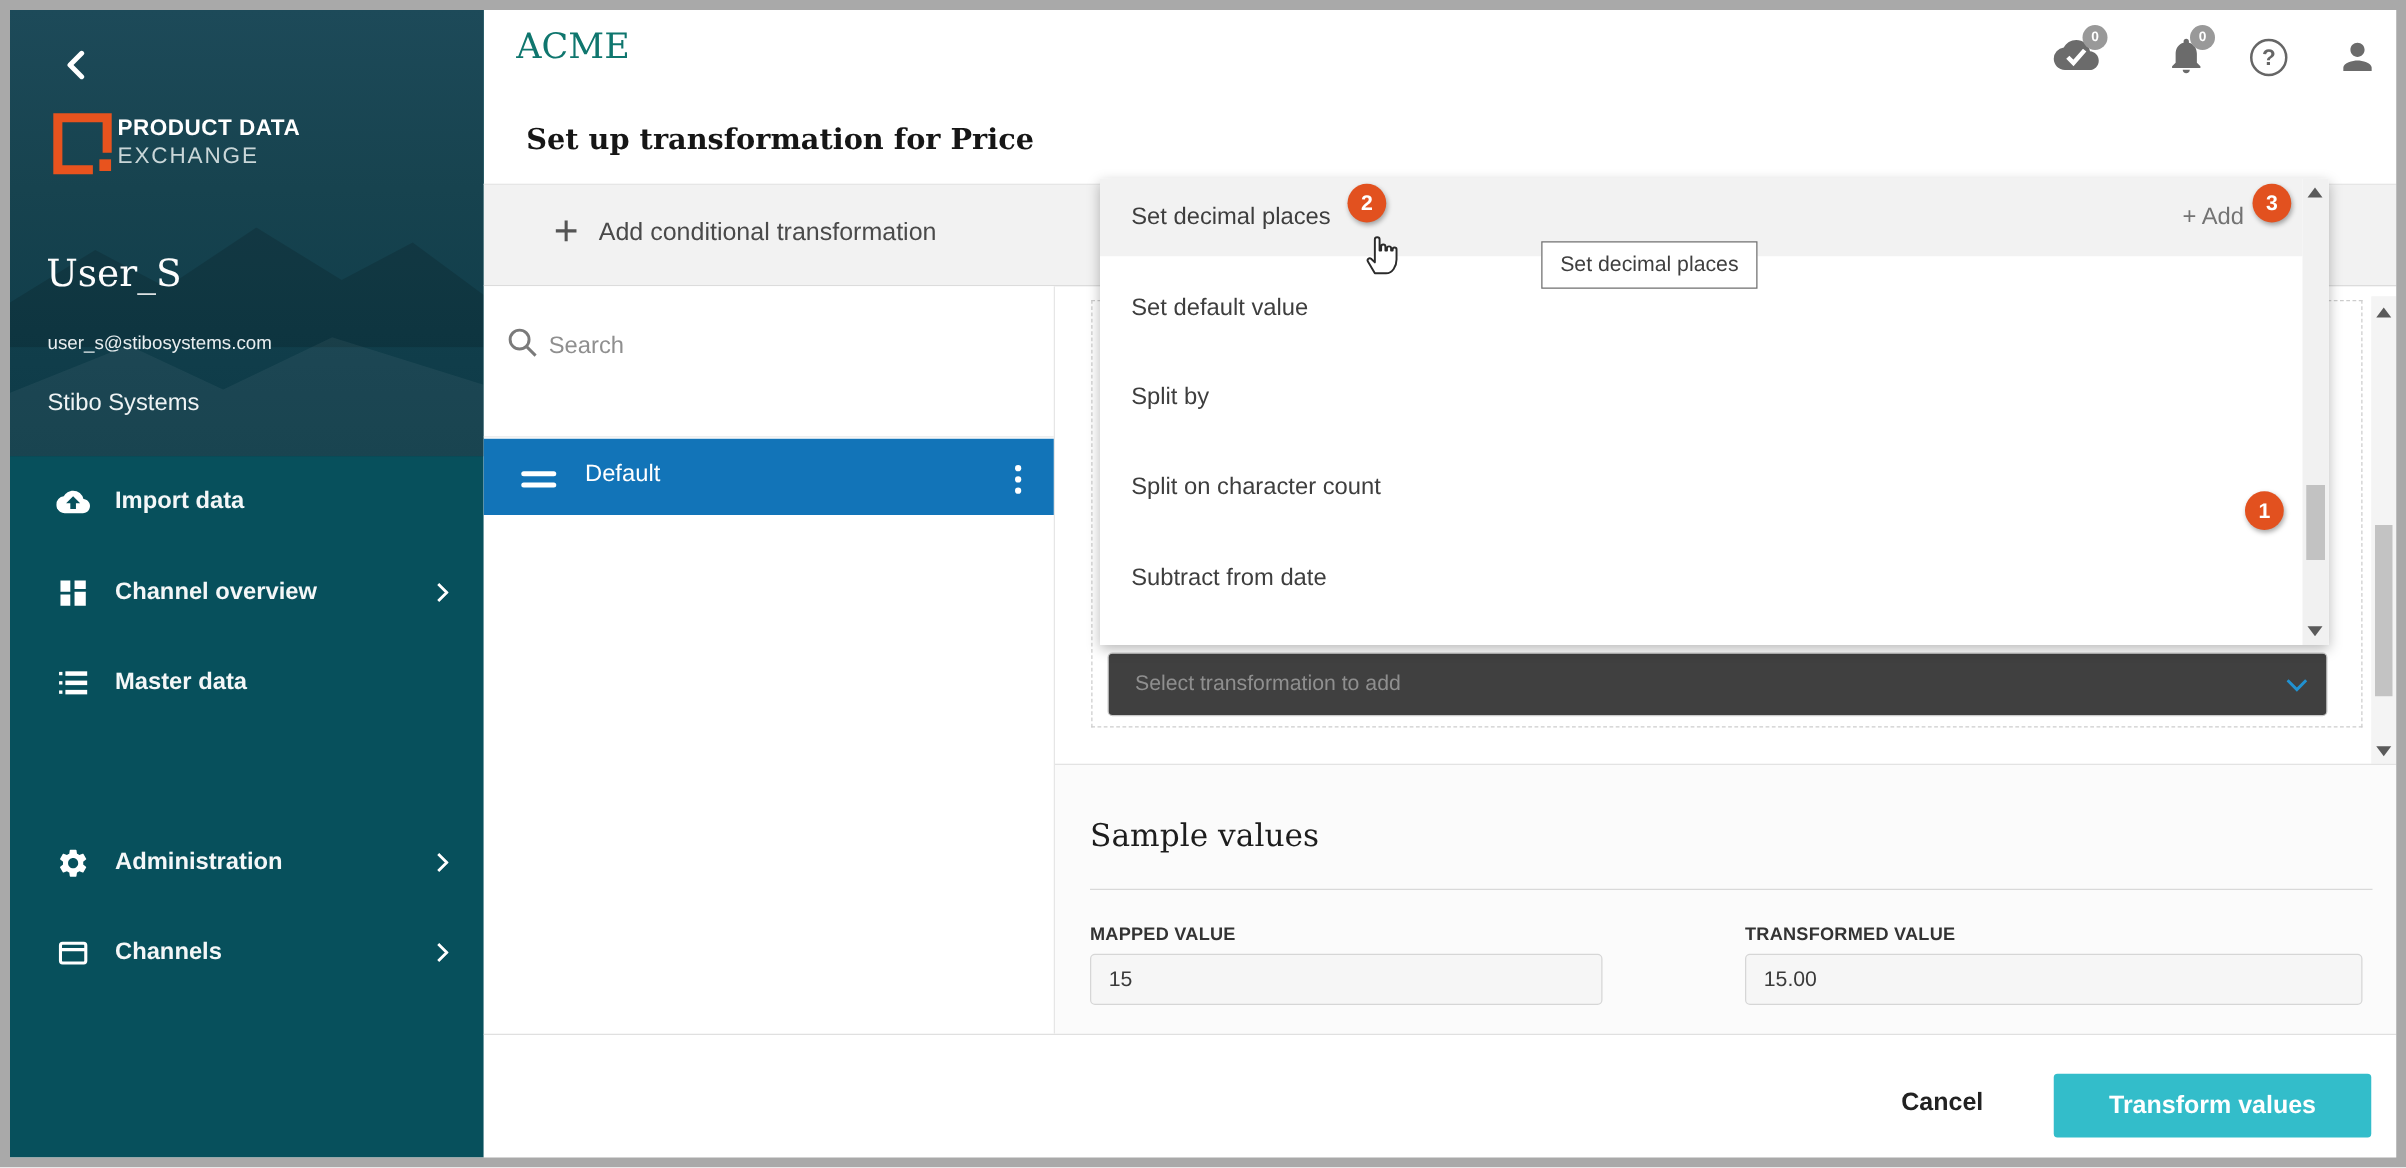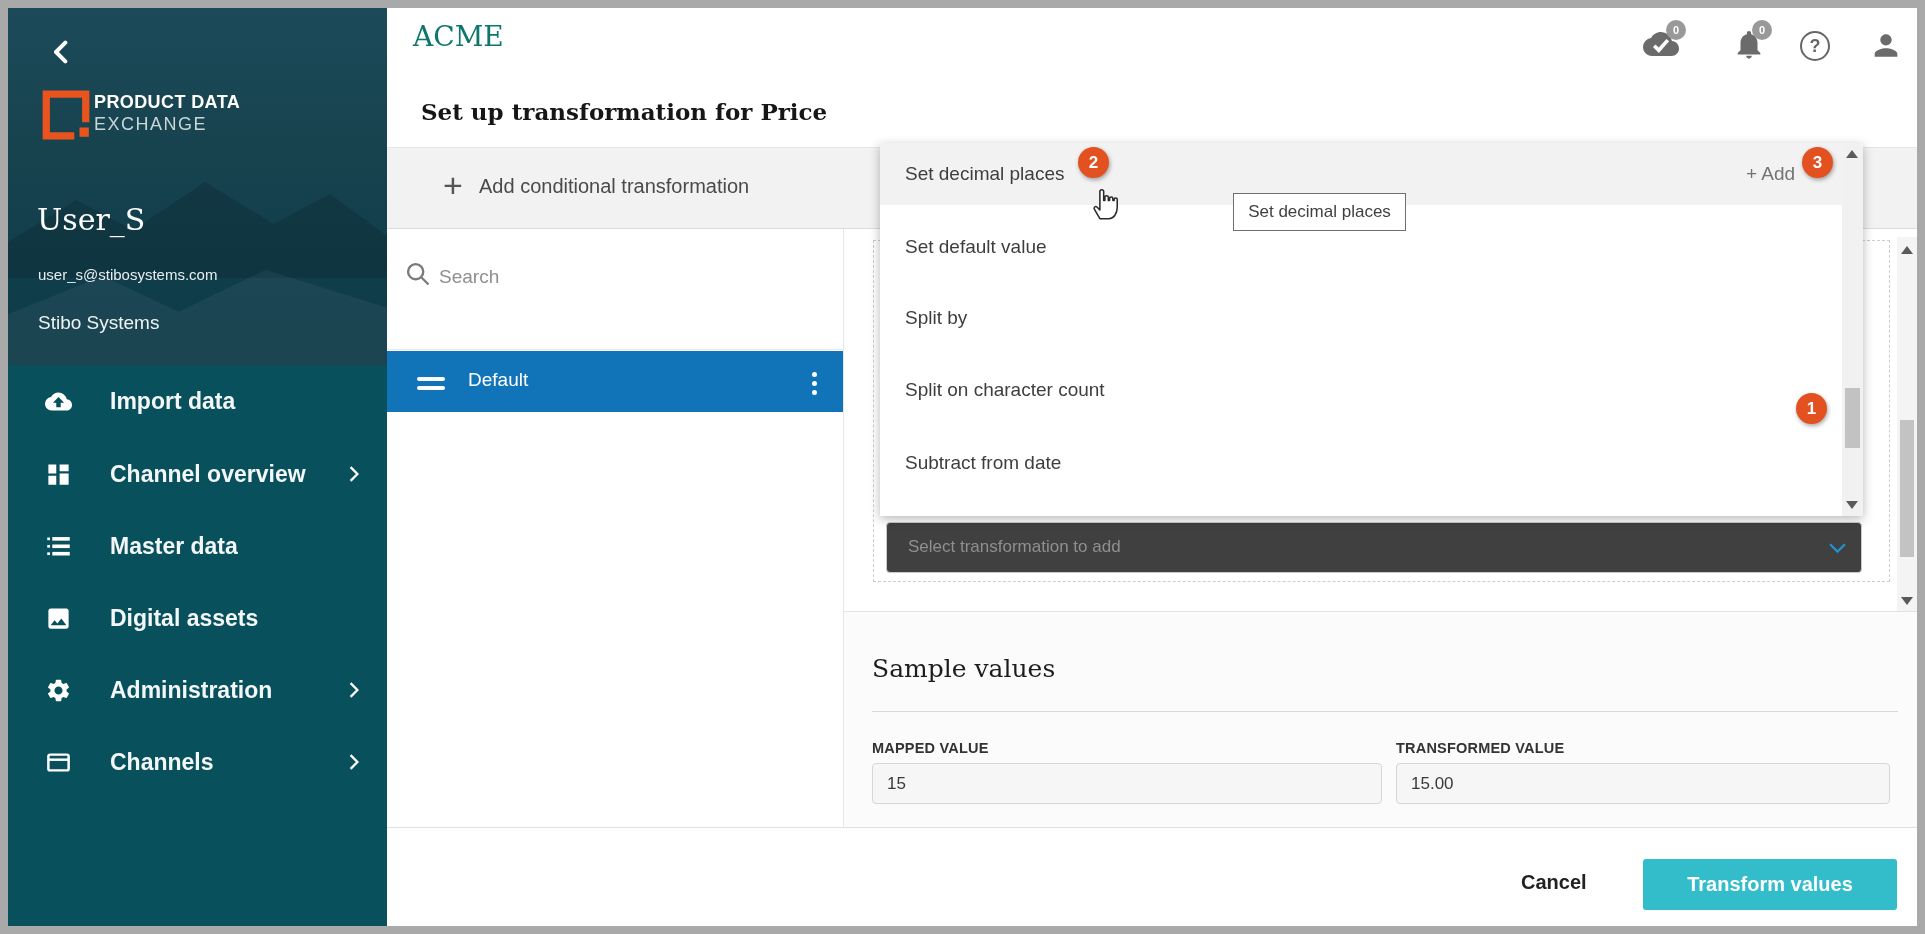--- a/index.html
+++ b/index.html
@@ -21,21 +21,21 @@
      clip-path:polygon(0 60%,25% 30%,45% 58%,68% 25%,100% 55%,100% 100%,0 100%); }
   #back-btn { left:42px; top:32px; width:30px; height:30px; cursor:pointer; }
   #logo-box { left:32px; top:80px; }
   .logo-l1 { left:86px; top:84px; font-size:18px; font-weight:bold; letter-spacing:.4px; color:#fff; }
   .logo-l2 { left:86px; top:106px; font-size:18px; letter-spacing:1.5px; color:#c9d6d8; }
   #user-name { left:29px; top:194px; font-size:30px; color:#fdfdfd; }
   #user-email { left:30px; top:258px; font-size:15px; color:#e8eef0; }
   #user-org { left:30px; top:304px; font-size:19px; color:#eef3f4; }
   .nav-item { left:0; width:379px; height:58px; display:flex; align-items:center; cursor:pointer; }
   .nav-item .nico { position:absolute; left:37px; width:27px; height:27px; }
-  .nav-item .nlabel { position:absolute; left:102px; font-size:23px; font-weight:600; color:#f4f7f8; }
+  .nav-item .nlabel { position:absolute; left:84px; font-size:19px; font-weight:600; color:#f4f7f8; }
   .nav-item .nchev { position:absolute; left:341px; }
 
   
   #hdr-company { left:413px; top:20px; font-size:28px; color:#0f766e; }
   #hdr-title { left:421px; top:98px; font-size:23px; font-weight:600; color:#161616; }
   .hicon { color:#666; cursor:pointer; }
   .mini-badge { width:20px; height:20px; border-radius:50%; background:#999; color:#fff;
      font-size:11px; font-weight:bold; display:flex; align-items:center; justify-content:center; z-index:3; }
   #help-circle { width:30px; height:30px; border:2.5px solid #666; border-radius:50%;
      display:flex; align-items:center; justify-content:center; font-size:18px; font-weight:bold; color:#666; }
@@ -158,26 +158,20 @@
           <rect x="6.5" y="3.6" width="15.5" height="3.2"></rect>
         <rect x="2" y="10.6" width="2.4" height="2.4"></rect>
           <rect x="6.5" y="10.2" width="15.5" height="3.2"></rect>
         <rect x="2" y="17.2" width="2.4" height="2.4"></rect>
           <rect x="6.5" y="16.8" width="15.5" height="3.2"></rect>
       </g>
     </svg>
     <span class="nlabel">Master data</span>
   </div>
 
-  <div class="nav-item abs" style="top:581px;">
-    <svg class="nico" viewBox="0 0 24 24">
-      <path fill="#fff" fill-rule="evenodd" d="M21 19V5c0-1.1-.9-2-2-2H5c-1.1 0-2 .9-2 2v14c0 1.1.9 2 2 2h14c1.1 0 2-.9 2-2zM8.5 13.5l2.5 3.01L14.5 12l4.5 6H5l3.5-4.5z"></path>
-    </svg>
-    <span class="nlabel">Digital assets</span>
-  </div>
 
   <div class="nav-item abs" style="top:653px;">
     <svg class="nico" viewBox="0 0 24 24">
       <path fill="#fff" d="M19.14 12.94c.04-.3.06-.61.06-.94 0-.32-.02-.64-.07-.94l2.03-1.58c.18-.14.23-.41.12-.61l-1.92-3.32c-.12-.22-.37-.29-.59-.22l-2.39.96c-.5-.38-1.03-.7-1.62-.94l-.36-2.54c-.04-.24-.24-.41-.48-.41h-3.84c-.24 0-.43.17-.47.41l-.36 2.54c-.59.24-1.13.57-1.62.94l-2.39-.96c-.22-.08-.47 0-.59.22L2.74 8.87c-.12.21-.08.47.12.61l2.03 1.58c-.05.3-.09.63-.09.94s.02.64.07.94l-2.03 1.58c-.18.14-.23.41-.12.61l1.92 3.32c.12.22.37.29.59.22l2.39-.96c.5.38 1.03.7 1.62.94l.36 2.54c.05.24.24.41.48.41h3.84c.24 0 .44-.17.47-.41l.36-2.54c.59-.24 1.13-.56 1.62-.94l2.39.96c.22.08.47 0 .59-.22l1.92-3.32c.12-.22.07-.47-.12-.61l-2.01-1.58zM12 15.6c-1.98 0-3.6-1.62-3.6-3.6s1.62-3.6 3.6-3.6 3.6 1.62 3.6 3.6-1.62 3.6-3.6 3.6z"></path>
     </svg>
     <span class="nlabel">Administration</span>
     <svg class="nchev" width="10" height="16" viewBox="0 0 8 14">
       <polyline points="1,1 7,7 1,13" fill="none" stroke="#fff" stroke-width="2"></polyline>
     </svg>
   </div>
@@ -304,21 +298,21 @@
   </svg>
 </div>
 
 <div id="samplepanel" class="abs">
   <div id="sample-title" class="abs serif">Sample values</div>
   <div id="sample-div" class="abs"></div>
 
   <div class="field-label abs" style="left:28px;top:128px;">MAPPED VALUE</div>
   <div class="field-label abs" style="left:552px;top:128px;">TRANSFORMED VALUE</div>
 
-  <input class="sample-input" style="left: 28px; top: 151px; width: 510px;" type="text" value="15">
+  <input class="sample-input" style="left: 28px; top: 151px; width: 410px;" type="text" value="15">
   <input class="sample-input" style="left: 552px; top: 151px; width: 494px;" type="text" value="15.00">
 </div>
 
 <div id="footer" class="abs"></div>
 <button id="cancel-btn" class="abs">Cancel</button>
 <button id="submit-btn" class="abs">Transform values</button>
 
 <div id="frame" class="abs"></div>
 
 </body></html>

